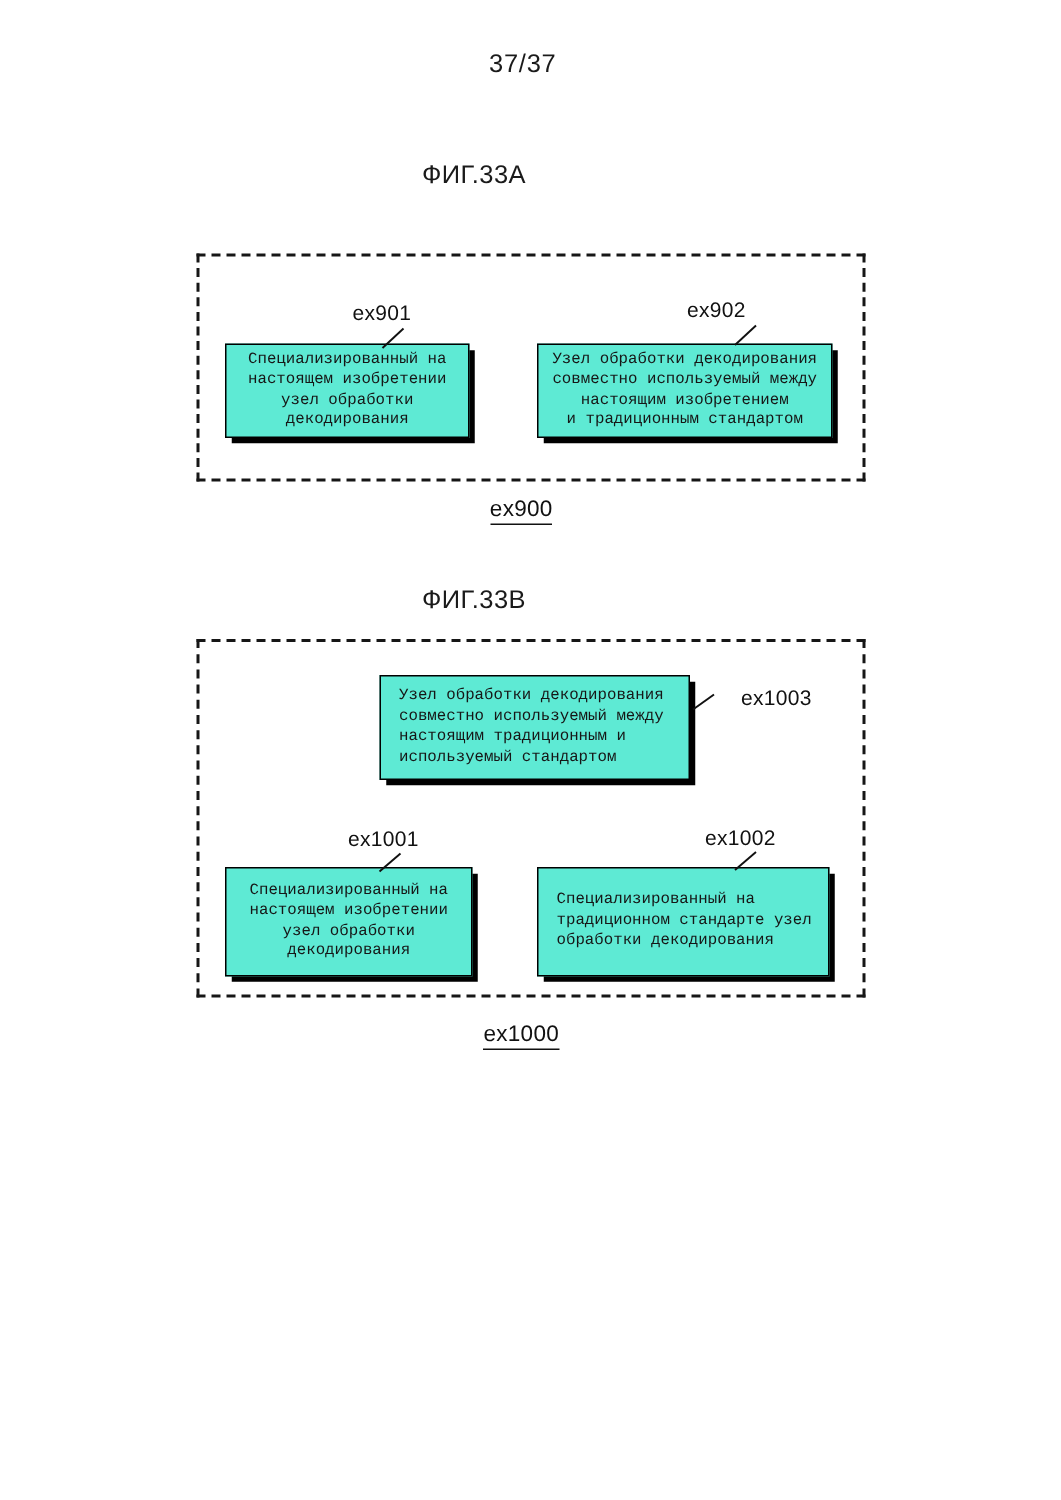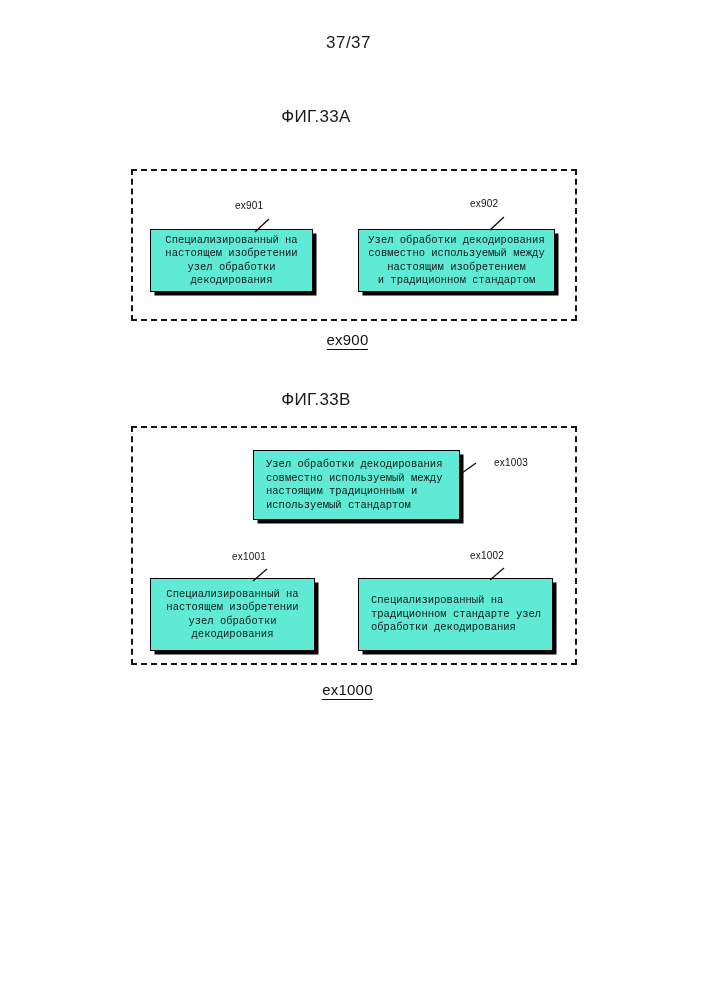--- a/index.html
+++ b/index.html
@@ -108,27 +108,27 @@
   #box-ex1002 {
     left: 358px;
     top: 578px;
     width: 195px;
     height: 73px;
   }
 
   
   .ref-label {
     position: absolute;
-    font-size: 10px;
+    font-size: 14px;
     color: #111111;
     white-space: nowrap;
     letter-spacing: 0.2px;
   }
   #ref-ex901 { left: 235px; top: 200px; }
-  #ref-ex902 { left: 470px; top: 198px; }
+  #ref-ex902 { left: 458px; top: 198px; }
   #ref-ex1003 { left: 477px; top: 457px; margin-left: 17px; }
   #ref-ex1001 { left: 232px; top: 551px; }
   #ref-ex1002 { left: 470px; top: 550px; }
 
   .ref-label.underlined {
     position: absolute;
     width: 695px;
     left: 0;
     text-align: center;
     font-size: 15px;
@@ -163,21 +163,21 @@
   <div class="line">Специализированный на</div>
   <div class="line">настоящем изобретении</div>
   <div class="line">узел обработки</div>
   <div class="line">декодирования</div>
 </div>
 
 <div class="unit-box center" id="box-ex902">
   <div class="line">Узел обработки декодирования</div>
   <div class="line">совместно используемый между</div>
   <div class="line">настоящим изобретением</div>
-  <div class="line">и традиционном стандартом</div>
+  <div class="line">и традиционным стандартом</div>
 </div>
 
 <div class="ref-label" id="ref-ex901">ex901</div>
 <svg class="leader" style="left:252px; top:219px;" width="20" height="14">
   <line x1="17" y1="0" x2="3" y2="13"></line>
 </svg>
 
 <div class="ref-label" id="ref-ex902">ex902</div>
 <svg class="leader" style="left:487px; top:217px;" width="20" height="14">
   <line x1="17" y1="0" x2="3" y2="13"></line>

